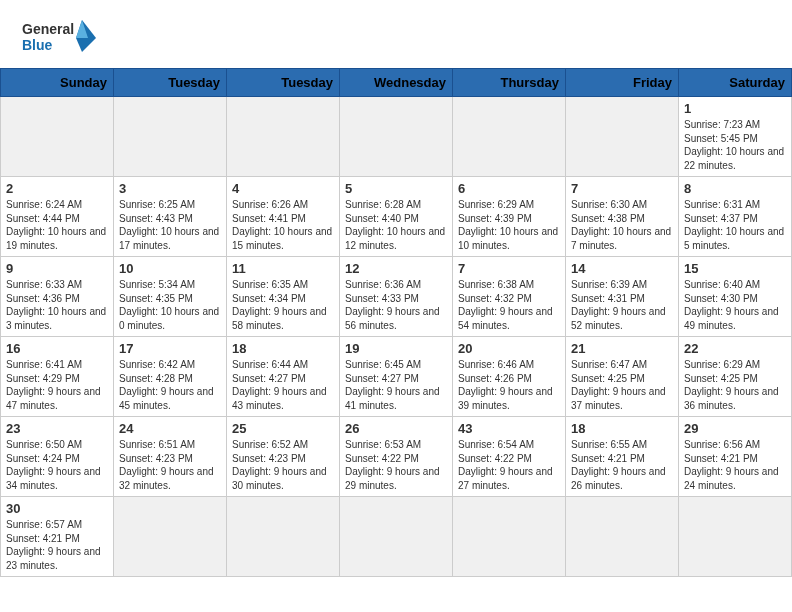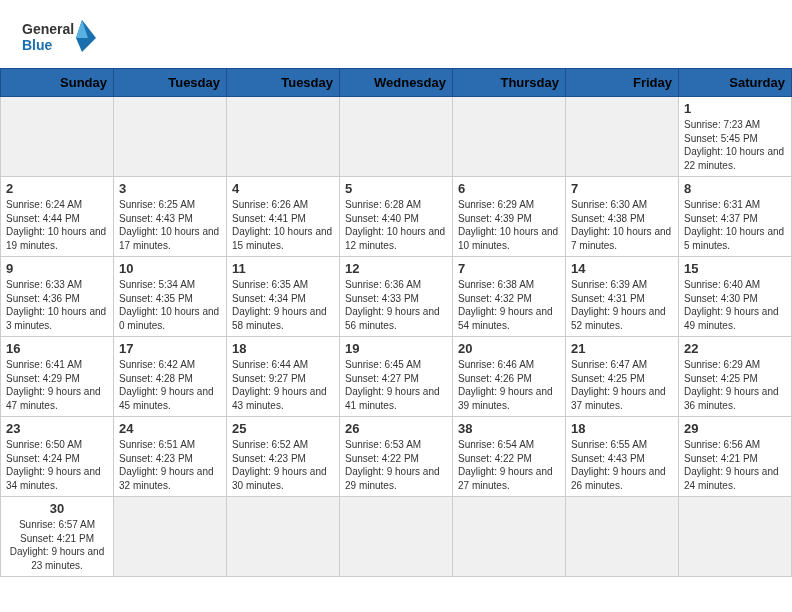--- a/index.html
+++ b/index.html
@@ -67,21 +67,20 @@
       display: block;
       margin-bottom: 2px;
     }
     .day-info {
       font-size: 10px;
       color: #333;
       line-height: 1.35;
     }
     .last-row td {
       height: 60px;
-      text-align: center;
     }
   </style>
 </head>
 <body>
 
 <div class="header">
   <div class="logo">
       <svg width="80" height="44" viewBox="0 0 80 44">
         <text x="2" y="18" font-size="14" font-weight="bold" fill="#333" font-family="Arial">General</text>
         <text x="2" y="34" font-size="14" font-weight="bold" fill="#1a6faf" font-family="Arial">Blue</text>
@@ -236,21 +235,21 @@
         <td>
           <span class="day-number">17</span>
           <div class="day-info">Sunrise: 6:42 AM
 Sunset: 4:28 PM
 Daylight: 9 hours
 and 45 minutes.</div>
         </td>
         <td>
           <span class="day-number">18</span>
           <div class="day-info">Sunrise: 6:44 AM
-Sunset: 9:27 PM
+Sunset: 4:27 PM
 Daylight: 9 hours
 and 43 minutes.</div>
         </td>
         <td>
           <span class="day-number">19</span>
           <div class="day-info">Sunrise: 6:45 AM
 Sunset: 4:27 PM
 Daylight: 9 hours
 and 41 minutes.</div>
         </td>
@@ -299,30 +298,30 @@
 and 30 minutes.</div>
         </td>
         <td>
           <span class="day-number">26</span>
           <div class="day-info">Sunrise: 6:53 AM
 Sunset: 4:22 PM
 Daylight: 9 hours
 and 29 minutes.</div>
         </td>
         <td>
-          <span class="day-number">38</span>
+          <span class="day-number">43</span>
           <div class="day-info">Sunrise: 6:54 AM
 Sunset: 4:22 PM
 Daylight: 9 hours
 and 27 minutes.</div>
         </td>
         <td>
           <span class="day-number">18</span>
           <div class="day-info">Sunrise: 6:55 AM
-Sunset: 4:43 PM
+Sunset: 4:21 PM
 Daylight: 9 hours
 and 26 minutes.</div>
         </td>
         <td>
           <span class="day-number">29</span>
           <div class="day-info">Sunrise: 6:56 AM
 Sunset: 4:21 PM
 Daylight: 9 hours
 and 24 minutes.</div>
         </td>

